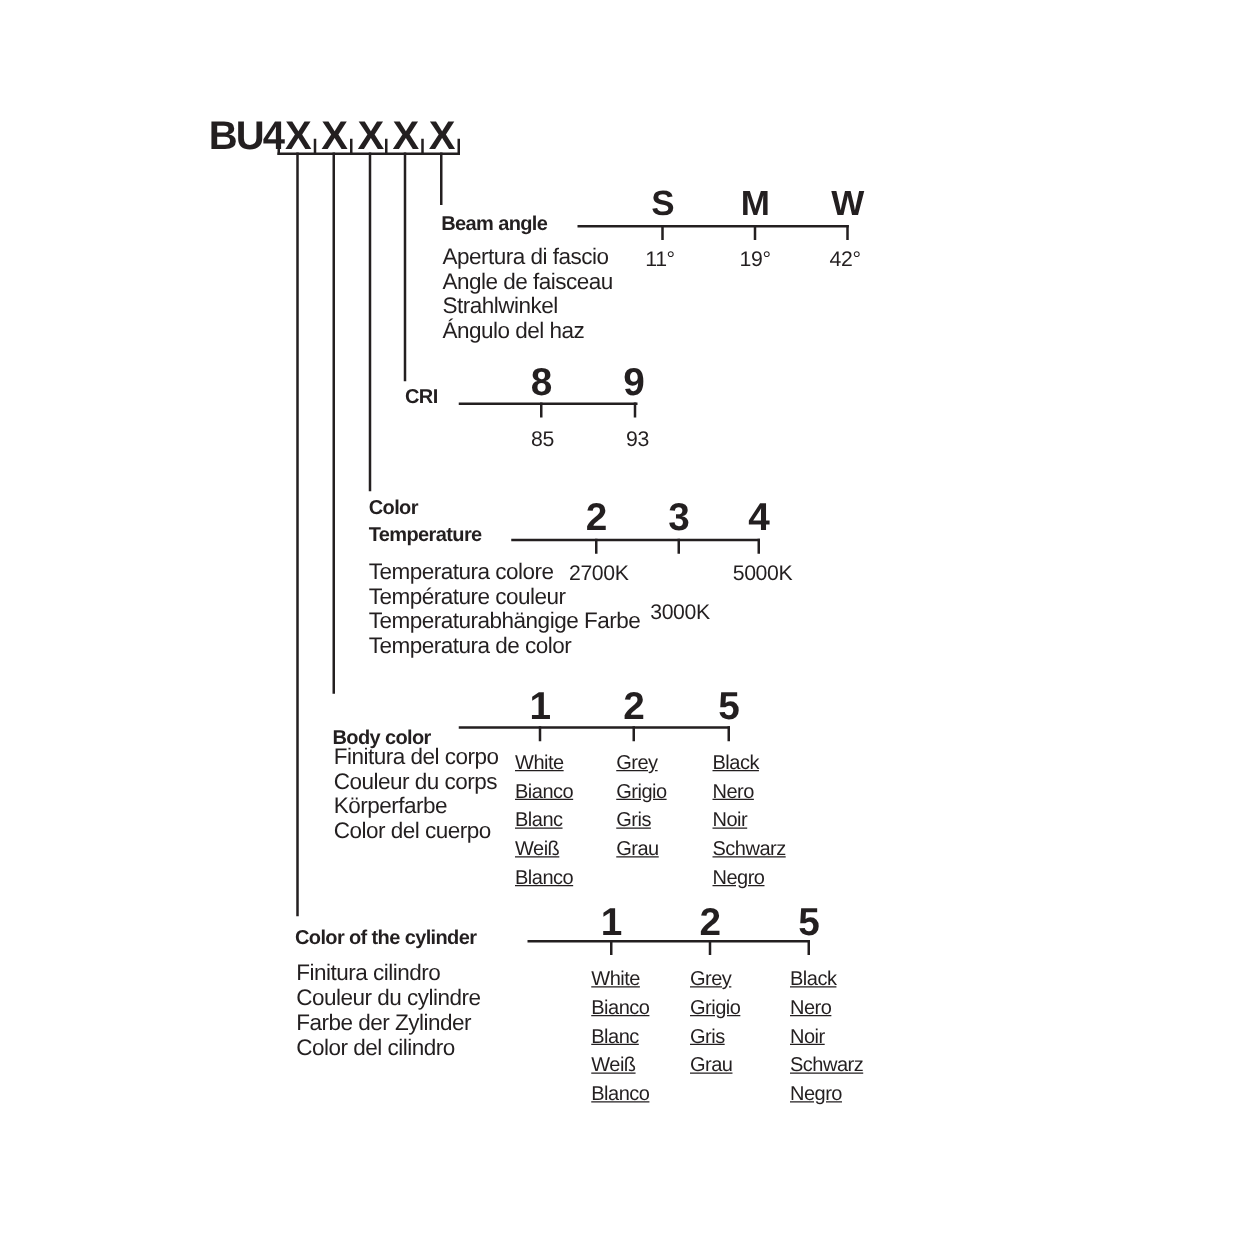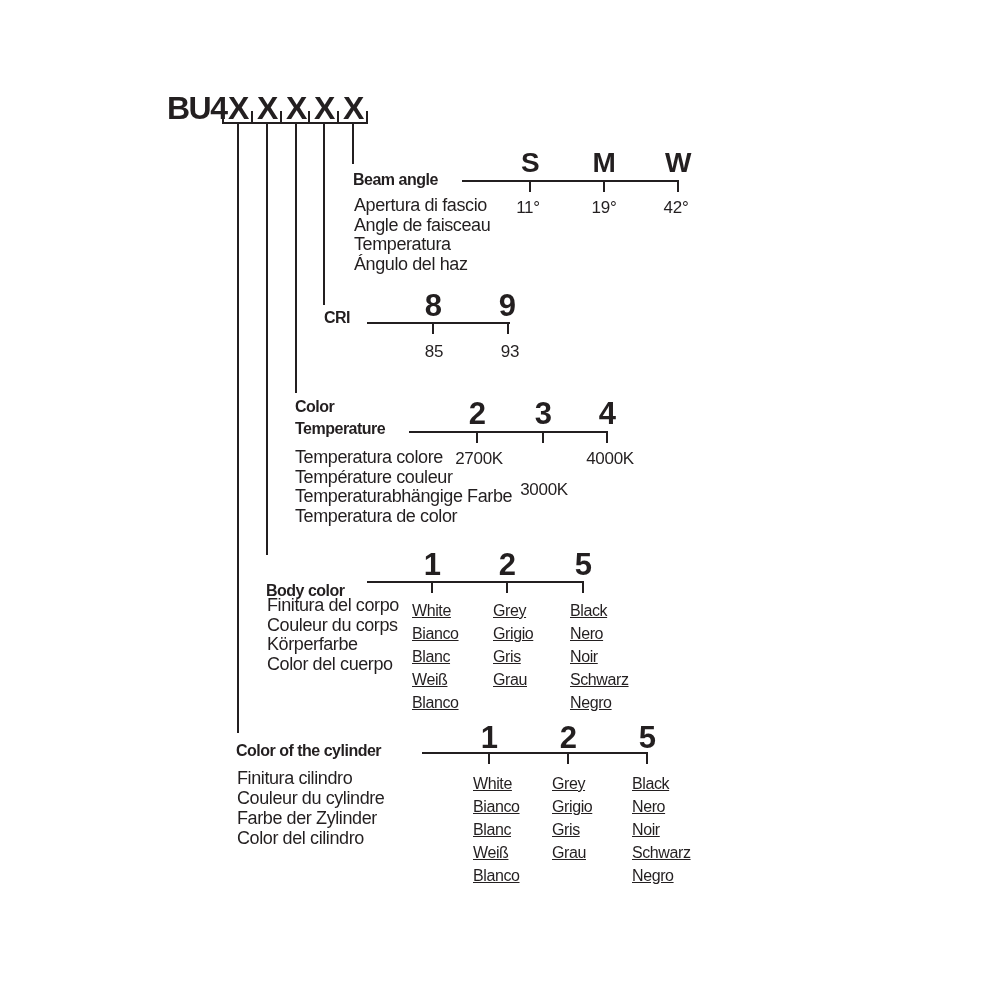--- a/index.html
+++ b/index.html
@@ -50,21 +50,21 @@
     <div class="ln" style="left:295px; top:122px; width:2px; height:271px;"></div>
     <div class="ln" style="left:266px; top:122px; width:2px; height:433px;"></div>
     <div class="ln" style="left:237px; top:122px; width:2px; height:611px;"></div>
   </div>
 
   <div>
     <div class="abs title" style="left:353px; top:169px;">Beam angle</div>
     <div class="abs trans" style="left:354px; top:196px;">
       <div>Apertura di fascio</div>
       <div>Angle de faisceau</div>
-      <div>Temperatura</div>
+      <div>Strahlwinkel</div>
       <div>Ángulo del haz</div>
     </div>
     <div class="ln" style="left:462px; top:180px; width:217px; height:2px;"></div>
     <div class="ln" style="left:529px; top:180px; width:2px; height:12px;"></div>
     <div class="ln" style="left:603px; top:180px; width:2px; height:12px;"></div>
     <div class="ln" style="left:677px; top:180px; width:2px; height:12px;"></div>
     <div class="abs ocode-sm cx" style="left:530px; top:149px;">S</div>
     <div class="abs ocode-sm cx" style="left:604px; top:149px;">M</div>
     <div class="abs ocode-sm cx" style="left:678px; top:149px;">W</div>
     <div class="abs val cx" style="left:528px; top:199px;">11°</div>
@@ -96,21 +96,21 @@
     </div>
     <div class="ln" style="left:409px; top:431px; width:199px; height:2px;"></div>
     <div class="ln" style="left:476px; top:431px; width:2px; height:12px;"></div>
     <div class="ln" style="left:542px; top:431px; width:2px; height:12px;"></div>
     <div class="ln" style="left:606px; top:431px; width:2px; height:12px;"></div>
     <div class="abs ocode cx" style="left:477px; top:398px;">2</div>
     <div class="abs ocode cx" style="left:543px; top:398px;">3</div>
     <div class="abs ocode cx" style="left:607px; top:398px;">4</div>
     <div class="abs val cx" style="left:479px; top:450px;">2700K</div>
     <div class="abs val cx" style="left:544px; top:450px;margin-top:31px;">3000K</div>
-    <div class="abs val cx" style="left:610px; top:450px;">4000K</div>
+    <div class="abs val cx" style="left:610px; top:450px;">5000K</div>
   </div>
 
   <div>
     <div class="abs title" style="left:266px; top:568px;margin-top:12px;">Body color</div>
     <div class="abs trans" style="left:267px; top:596px;">
       <div>Finitura del corpo</div>
       <div>Couleur du corps</div>
       <div>Körperfarbe</div>
       <div>Color del cuerpo</div>
     </div>

